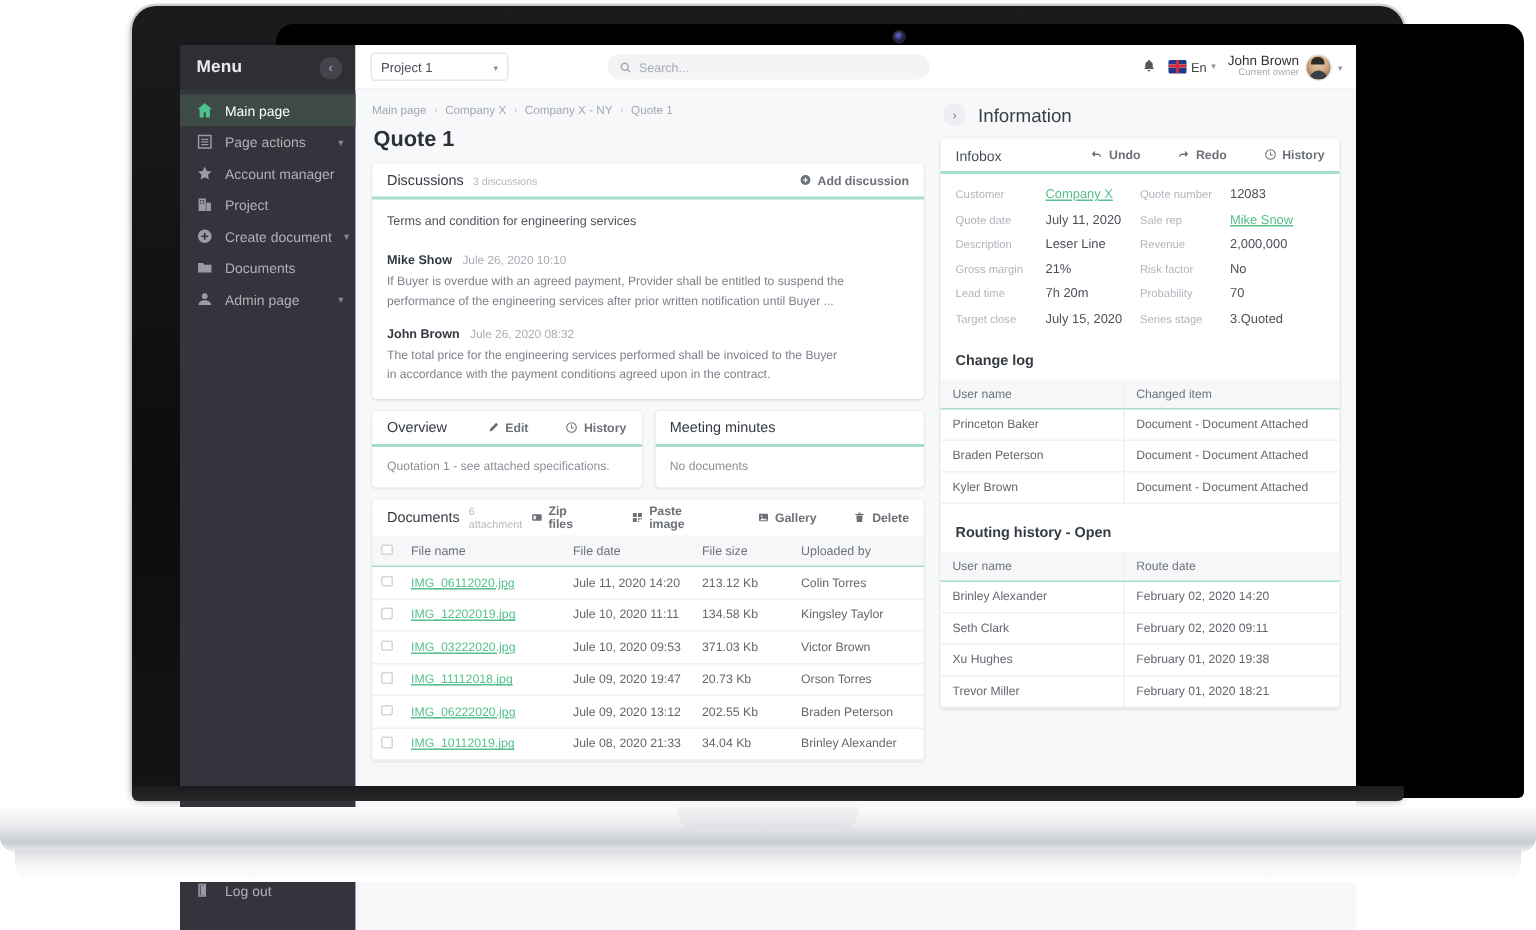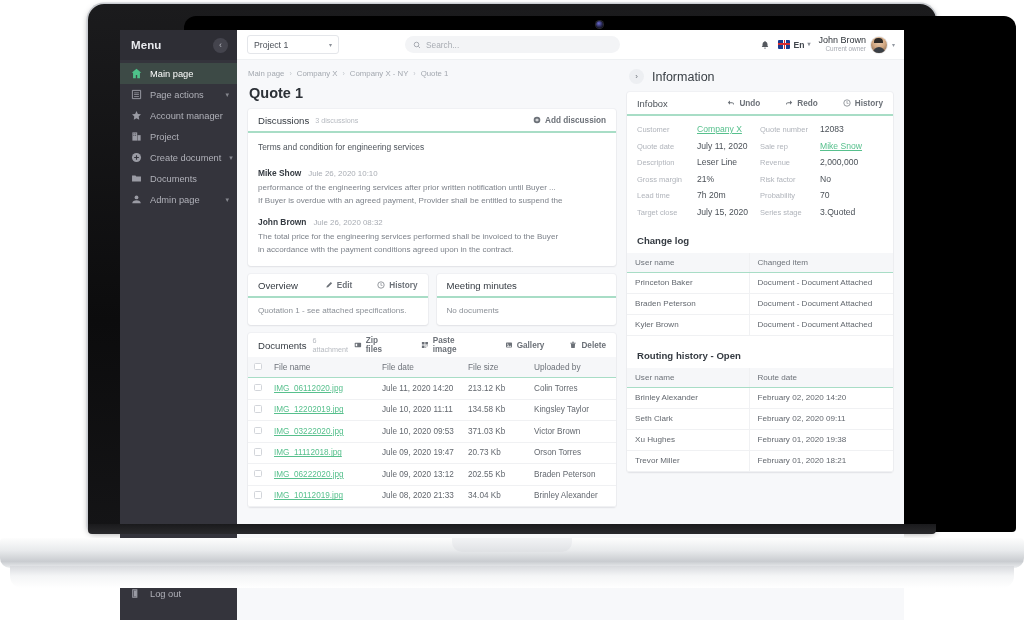--- a/index.html
+++ b/index.html
@@ -105,21 +105,21 @@
   .proj-select .car { font-size: 6px; color: #8b9098; }
   .search {
     width: 215px; height: 17px; border-radius: 9px; background: #f3f4f6;
     display: flex; align-items: center; gap: 5px; padding: 0 8px;
     margin-left: 56px;
   }
   .search svg { width: 8px; height: 8px; fill: none; stroke: #a8acb3; stroke-width: 2; }
   .search span { font-size: 8.3px; color: #a8acb3; }
   .tb-right { margin-left: auto; display: flex; align-items: center; gap: 8px; }
   .bell svg { width: 10px; height: 10px; fill: #55595f; }
-  .lang { display: flex; gap: 3px; font-size: 8.6px; color: #41464d; font-weight: bold; }
+  .lang { display: flex; gap: 3px; font-size: 8.6px; color: #41464d; }
   .flag { width: 12px; height: 9px; border-radius: 1px; position: relative; overflow: hidden; background: #1b3a8f; }
   .flag i { position: absolute; background: #fff; }
   .flag .h { left:0; right:0; top:3.2px; height:2.6px; }
   .flag .v { top:0; bottom:0; left:4.7px; width:2.6px; }
   .flag .hr { position:absolute; left:0; right:0; top:3.9px; height:1.2px; background:#d62b32; }
   .flag .vr { position:absolute; top:0; bottom:0; left:5.4px; width:1.2px; background:#d62b32; }
   .lang .car { font-size: 6px; color: #8b9098; }
   .user { display: flex; align-items: center; gap: 5px; }
   .user-txt { text-align: right; line-height: 1.05; }
   .user-name { font-size: 9px; color: #2f343a; }
@@ -399,22 +399,22 @@
                 </div>
               </div>
               <div class="disc-body">
                 <div class="disc-subject">Terms and condition for engineering services</div>
 
                 <div class="disc-block">
                   <div class="disc-meta">
                     <span class="disc-author">Mike Show</span>
                     <span class="disc-date">Jule 26, 2020 10:10</span>
                   </div>
+                  <div class="disc-text">If Buyer is overdue with an agreed payment, Provider shall be entitled to suspend the</div>
                   <div class="disc-text">performance of the engineering services after prior written notification until Buyer ...</div>
-                  <div class="disc-text">If Buyer is overdue with an agreed payment, Provider shall be entitled to suspend the</div>
                 </div>
 
                 <div class="disc-block">
                   <div class="disc-meta">
                     <span class="disc-author">John Brown</span>
                     <span class="disc-date">Jule 26, 2020 08:32</span>
                   </div>
                   <div class="disc-text">The total price for the engineering services performed shall be invoiced to the Buyer</div>
                   <div class="disc-text">in accordance with the payment conditions agreed upon in the contract.</div>
                 </div>

